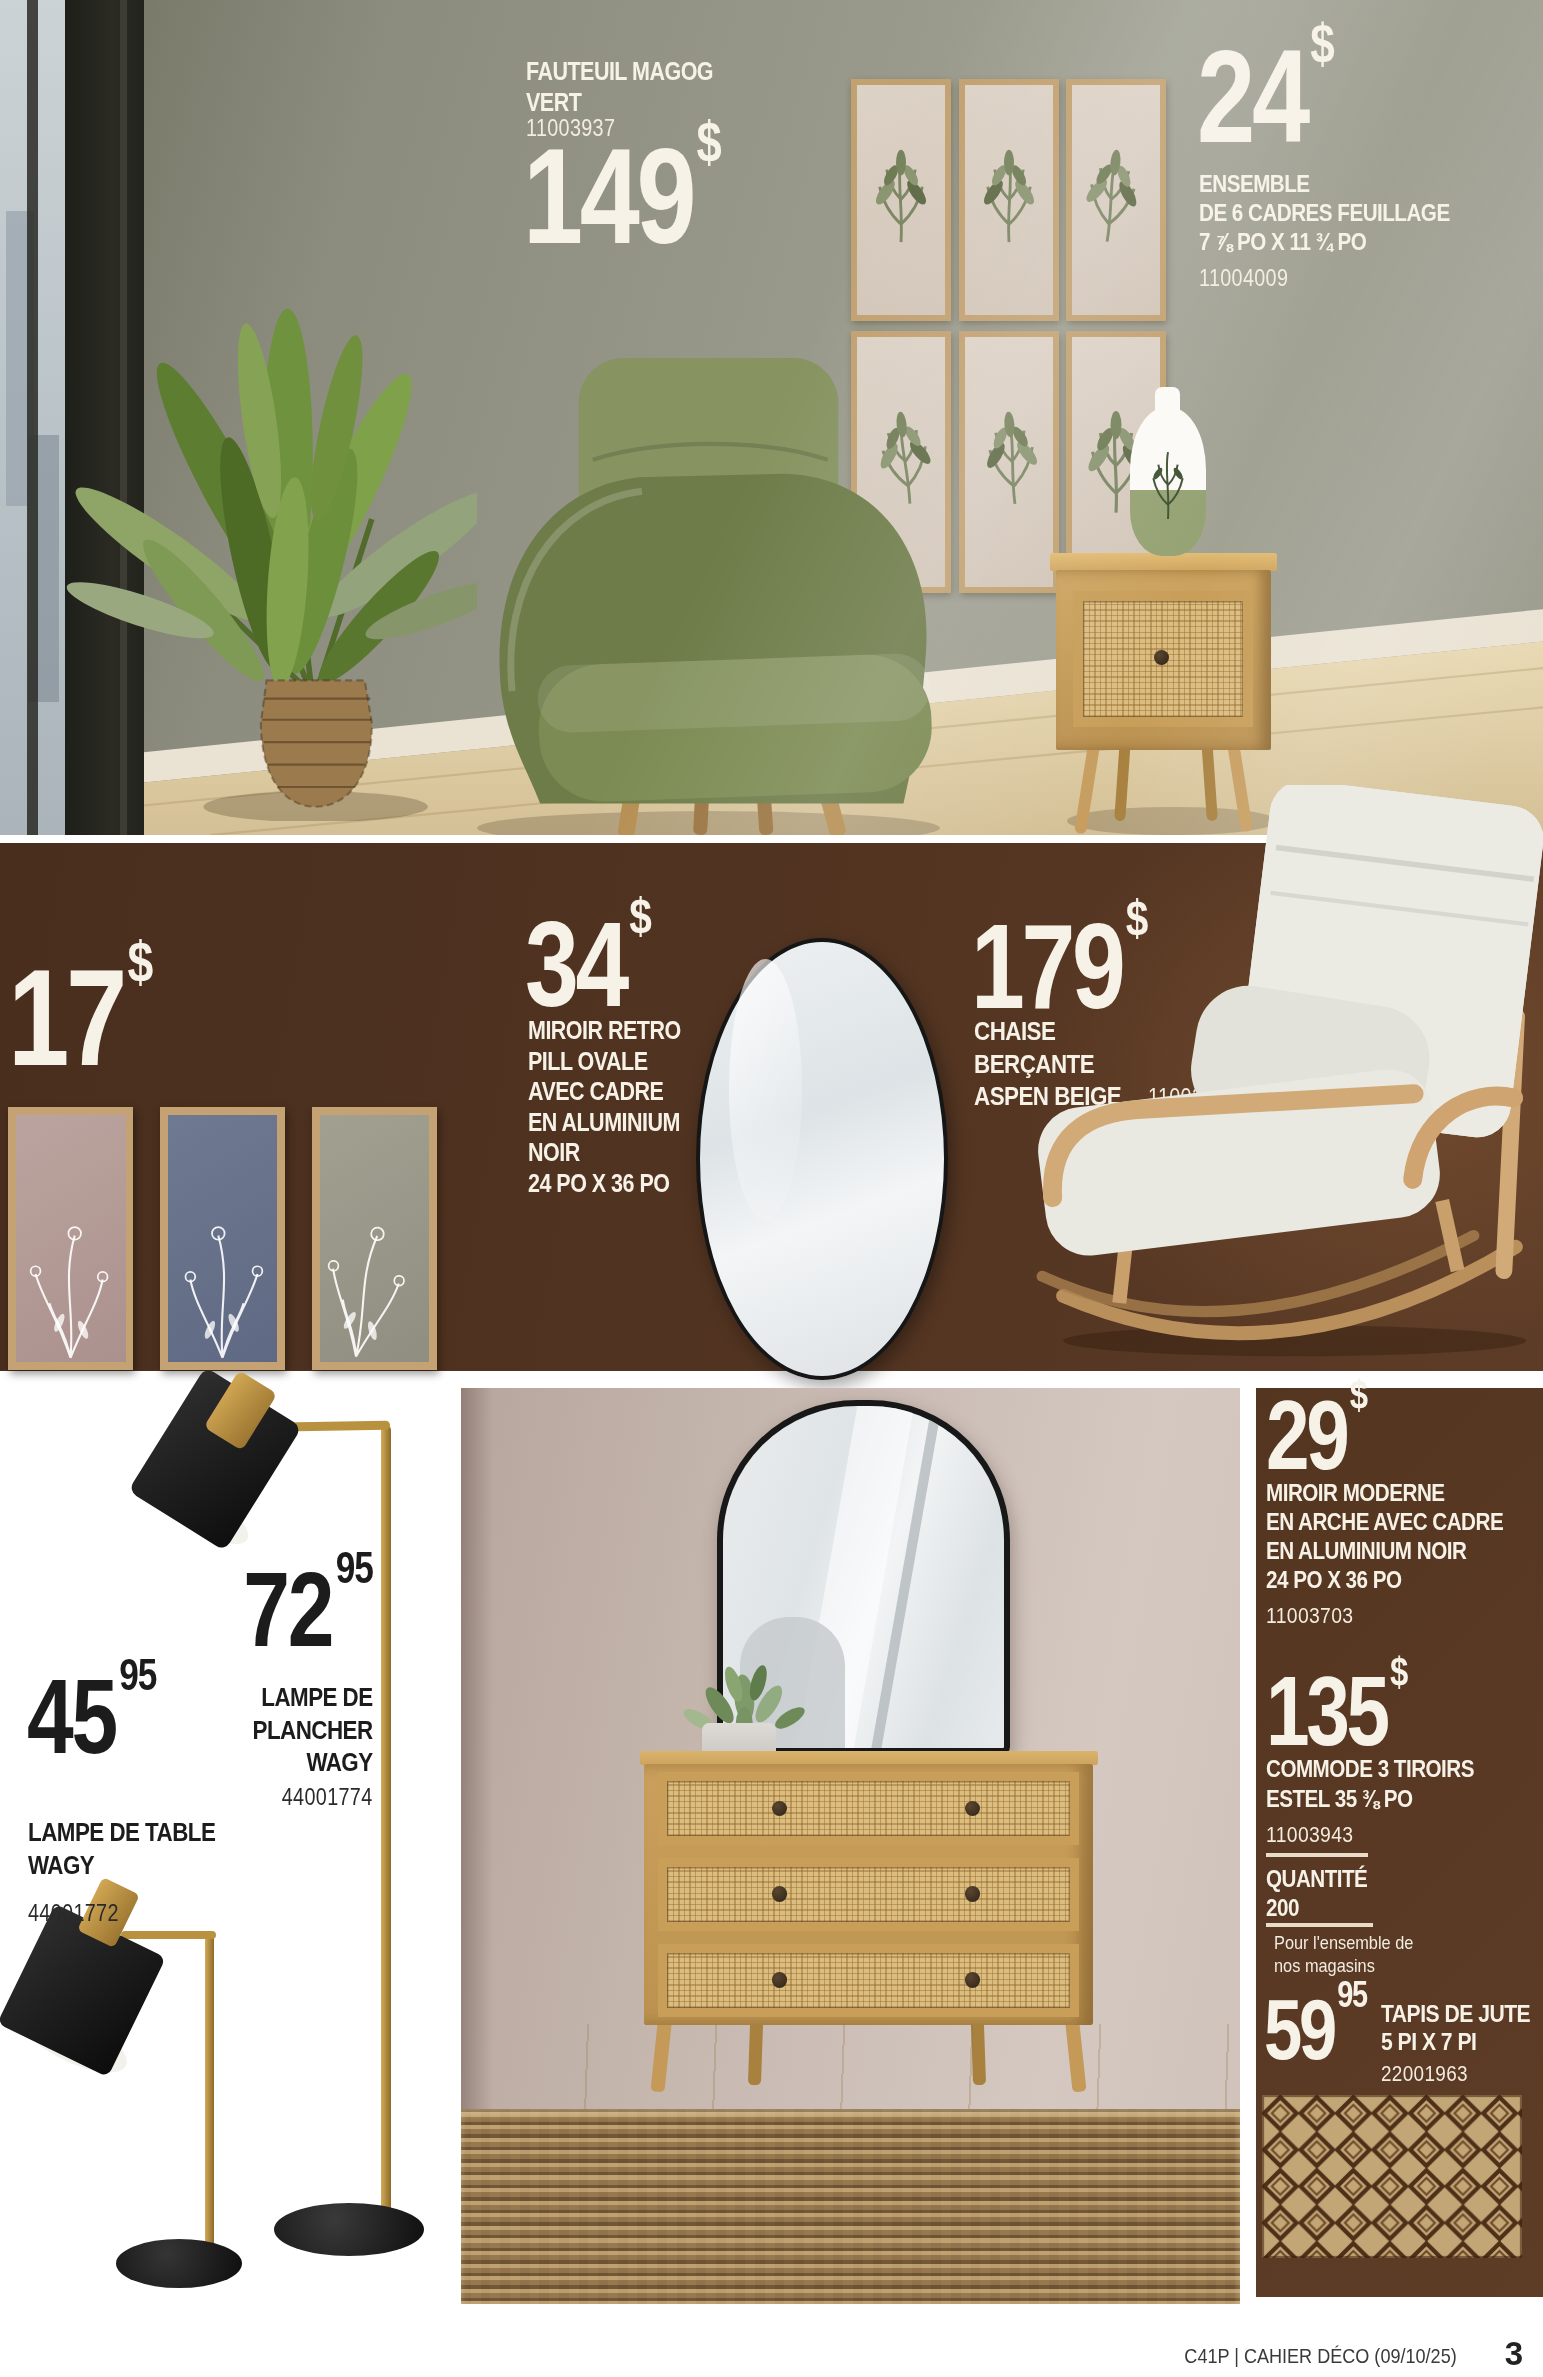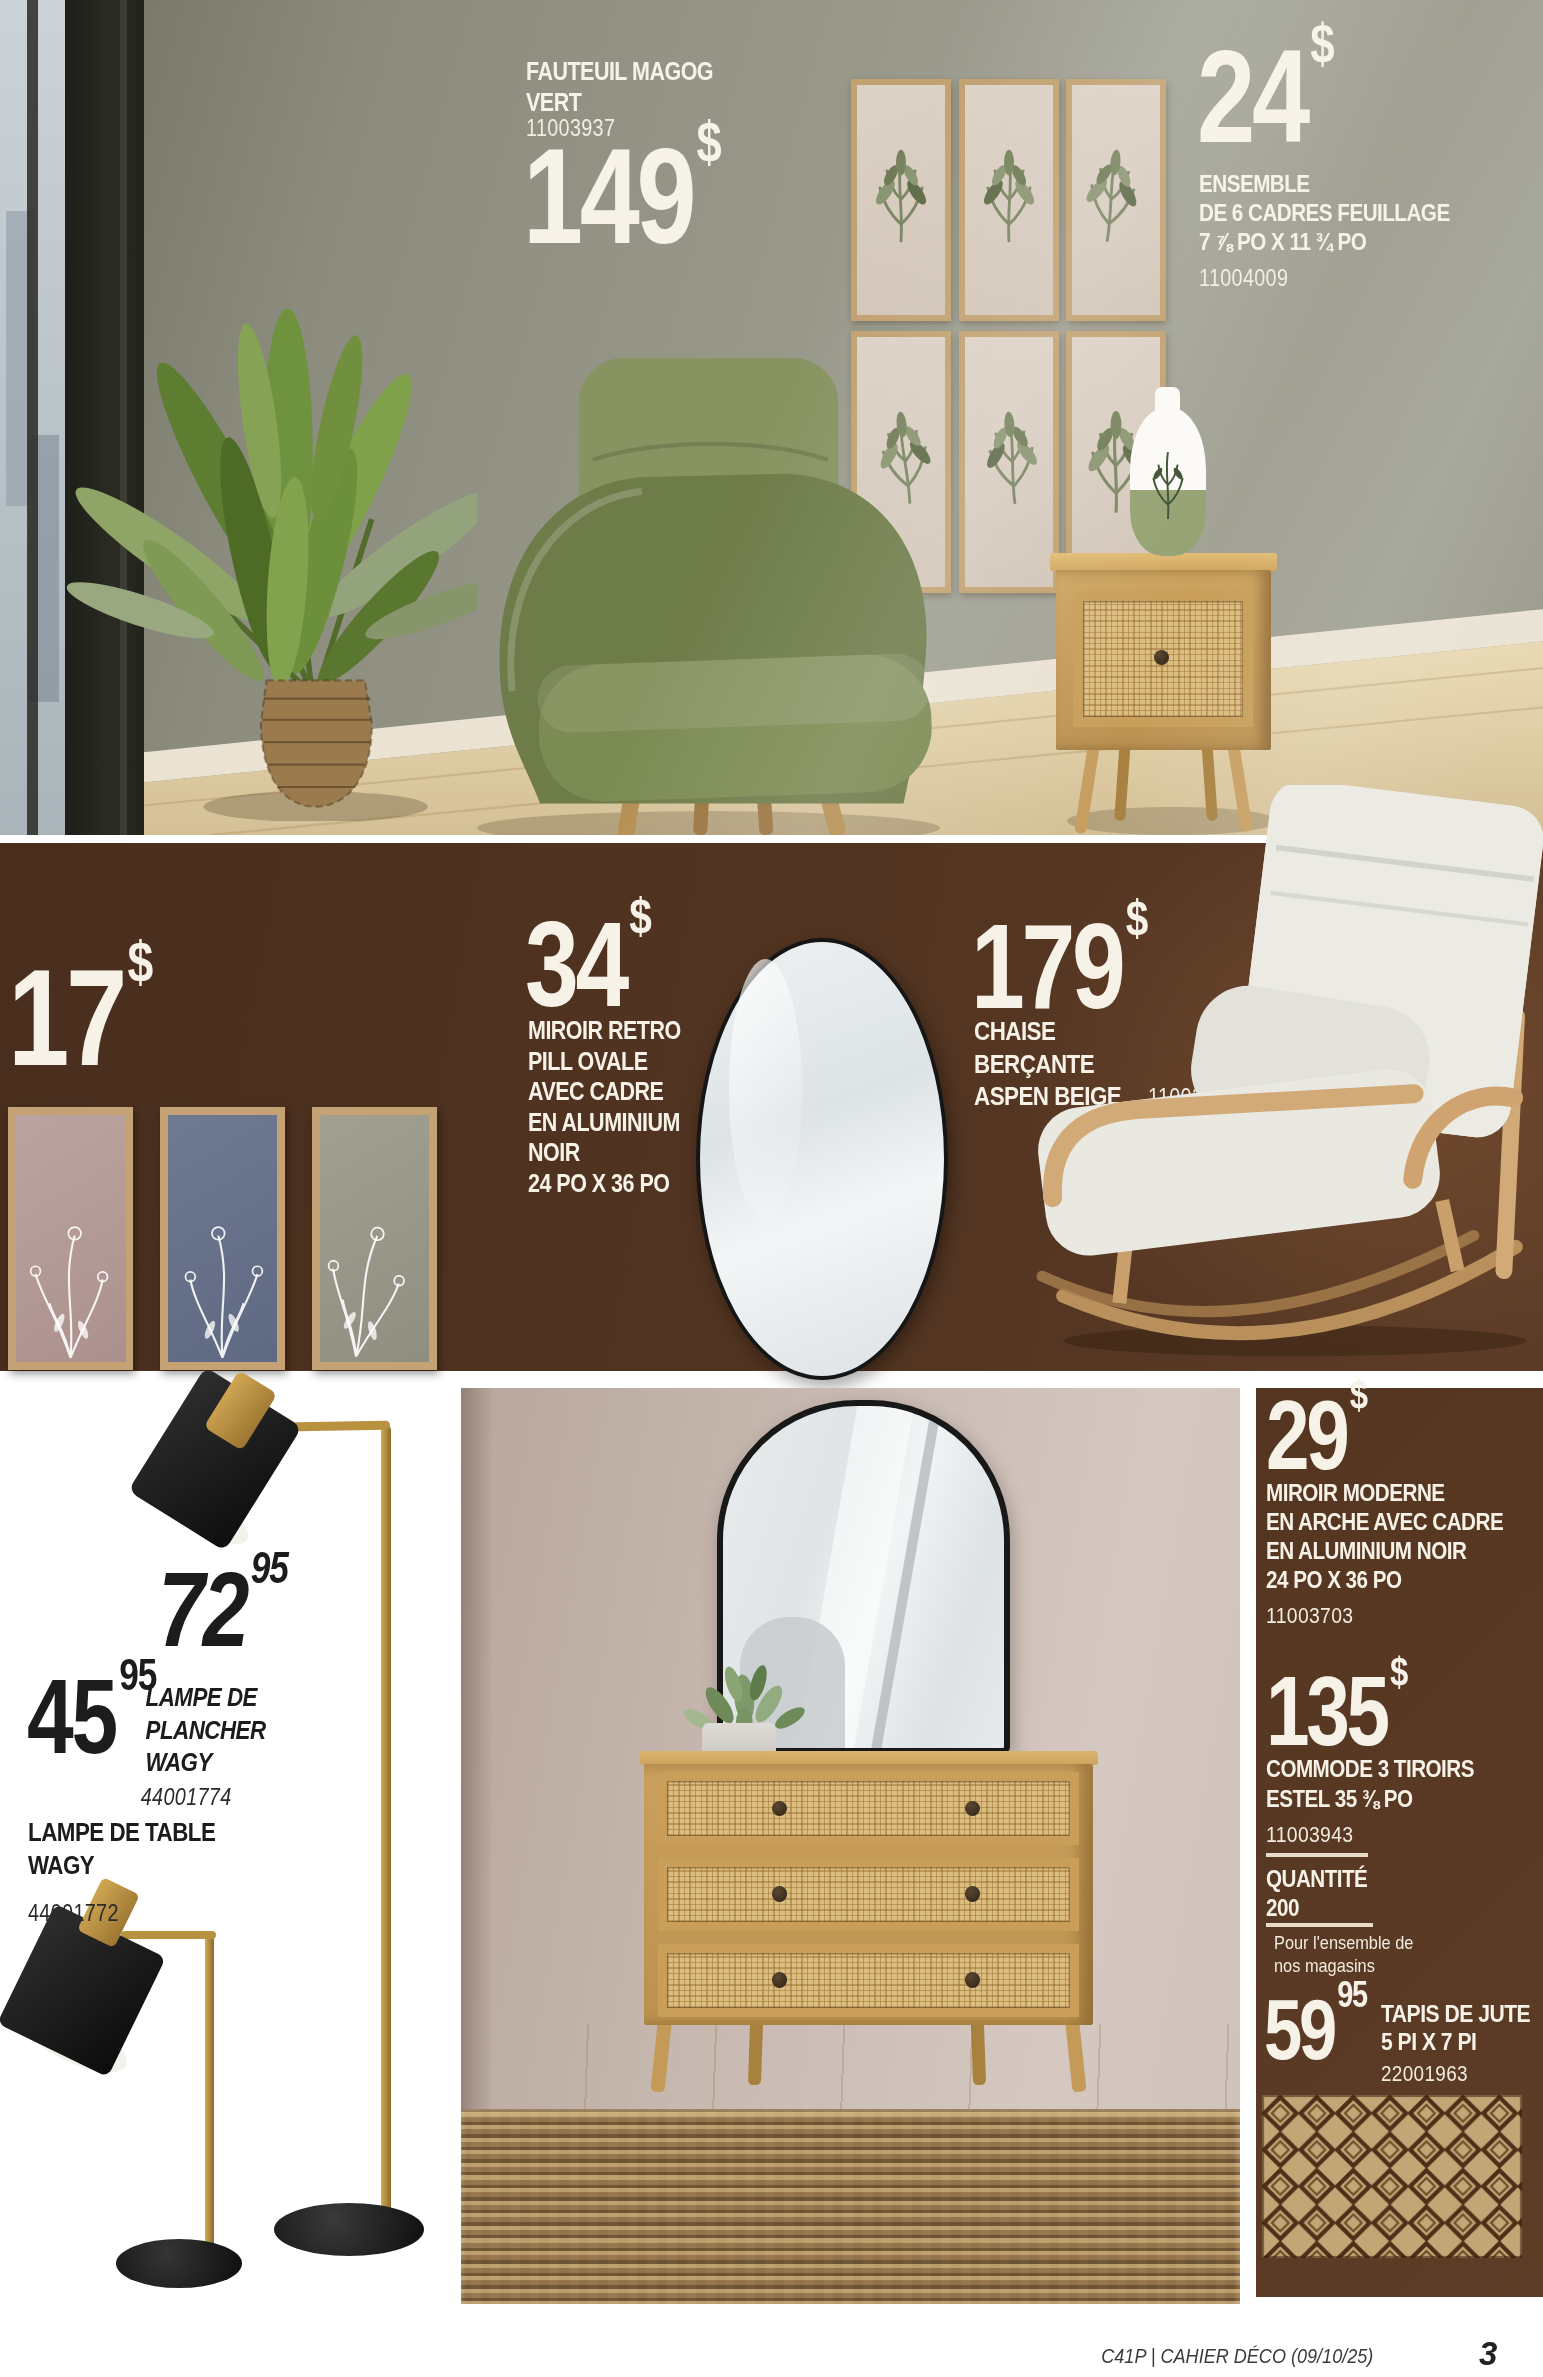--- a/index.html
+++ b/index.html
@@ -10,21 +10,21 @@
   .price{font-weight:700;line-height:.84;white-space:nowrap;letter-spacing:-4.2px;color:#f7f2e8;}
   .price sup{font-size:42%;letter-spacing:-1.4px;position:relative;top:-.62em;margin-left:4.2px;}
   .lbl{font-weight:700;font-size:26px;line-height:1.22;letter-spacing:-0.6px;white-space:nowrap;color:#f7f2e8;}
   .sku{font-weight:400;font-size:23px;letter-spacing:0.4px;color:#f2ece1;margin-top:8.4px;white-space:nowrap;}
   .dk{color:#1c1c1c;}
   .dks{color:#2a2a2a;}
   .cx{transform:scaleX(.8);transform-origin:left top;display:inline-block;}
   .cx86{transform:scaleX(.86);transform-origin:left top;display:inline-block;}
   .cxr{transform:scaleX(.86);transform-origin:right top;display:inline-block;}
   .cxrp{transform:scaleX(.8);transform-origin:right top;display:inline-block;}
-  .rt{font-style:italic;}
+  .rt{text-align:right;}
   
   .hero{position:absolute;left:0;top:0;width:1544px;height:835px;overflow:hidden;
         background:linear-gradient(105deg,#70705f 0%,#8b8c7e 22%,#979889 48%,#a3a496 72%,#9b9c8e 100%);}
   .hero::after{content:"";position:absolute;inset:0;
         background:linear-gradient(115deg,transparent 50%,rgba(255,255,255,.12) 62%,transparent 76%,rgba(255,255,255,.10) 86%,transparent 96%);}
   .band{position:absolute;left:0;top:843px;width:1544px;height:528px;
         background:linear-gradient(100deg,#492e1e 0%,#523421 55%,#5d3c27 100%);}
   .band .glow{position:absolute;right:0;top:0;width:533px;height:528px;
         background:radial-gradient(ellipse at 70% 45%,rgba(150,100,60,.38),transparent 70%);}
   .leftcol{position:absolute;left:0;top:1388px;width:461px;height:916px;background:#ffffff;}

